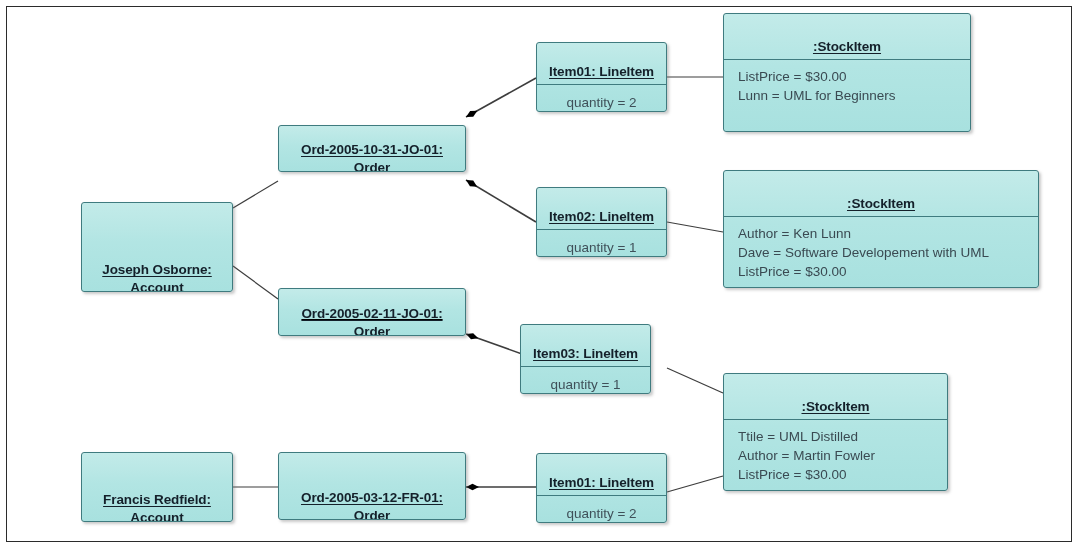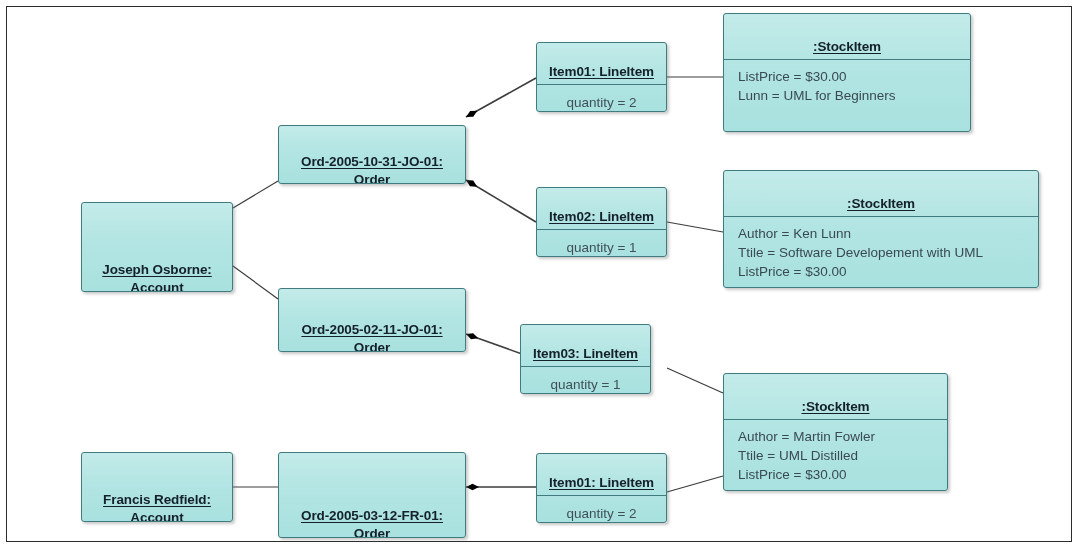--- a/index.html
+++ b/index.html
@@ -135,31 +135,31 @@
       <div class="node title-only" style="left: 81px; top: 202px; width: 152px; height: 90px;">
         <div class="node-title">
           <div><span>Joseph Osborne:</span><br><span>Account</span></div>
         </div>
       </div>
       <div class="node title-only" style="left: 81px; top: 452px; width: 152px; height: 70px;">
         <div class="node-title">
           <div><span>Francis Redfield:</span><br><span>Account</span></div>
         </div>
       </div>
-      <div class="node title-only" style="left: 278px; top: 125px; width: 188px; height: 59px;">
+      <div class="node title-only" style="left: 278px; top: 125px; width: 188px; height: 47px;">
         <div class="node-title">
           <div><span>Ord-2005-10-31-JO-01:</span><br><span>Order</span></div>
         </div>
       </div>
-      <div class="node title-only" style="left: 278px; top: 288px; width: 188px; height: 64px;">
+      <div class="node title-only" style="left: 278px; top: 288px; width: 188px; height: 48px; text-decoration: underline;">
         <div class="node-title">
           <div><span>Ord-2005-02-11-JO-01:</span><br><span>Order</span></div>
         </div>
       </div>
-      <div class="node title-only" style="left: 278px; top: 452px; width: 188px; height: 86px;">
+      <div class="node title-only" style="left: 278px; top: 452px; width: 188px; height: 68px;">
         <div class="node-title">
           <div><span>Ord-2005-03-12-FR-01:</span><br><span>Order</span></div>
         </div>
       </div>
       <div class="node" style="left: 536px; top: 42px; width: 131px; height: 70px;">
         <div class="node-title" style="height: 32px;">
           <div><span>Item01: LineItem</span></div>
         </div>
         <div class="divider"></div>
         <div class="node-body body-center" style="height: 36px;">
@@ -214,33 +214,33 @@
         </div>
       </div>
       <div class="node" style="left: 723px; top: 170px; width: 316px; height: 118px;">
         <div class="node-title" style="height: 36px;">
           <div><span>:StockItem</span></div>
         </div>
         <div class="divider"></div>
         <div class="node-body">
           <div>
             <div class="attr">Author = Ken Lunn</div>
-            <div class="attr">Ttile = Software Developement with UML</div>
+            <div class="attr">Dave = Software Developement with UML</div>
             <div class="attr">ListPrice = $30.00</div>
           </div>
         </div>
       </div>
       <div class="node" style="left: 723px; top: 373px; width: 225px; height: 118px;">
         <div class="node-title" style="height: 36px;">
           <div><span>:StockItem</span></div>
         </div>
         <div class="divider"></div>
         <div class="node-body">
           <div>
+            <div class="attr">Ttile = UML Distilled</div>
             <div class="attr">Author = Martin Fowler</div>
-            <div class="attr">Ttile = UML Distilled</div>
             <div class="attr">ListPrice = $30.00</div>
           </div>
         </div>
       </div>
     </div>
 
 </div>
 
 </body></html>

